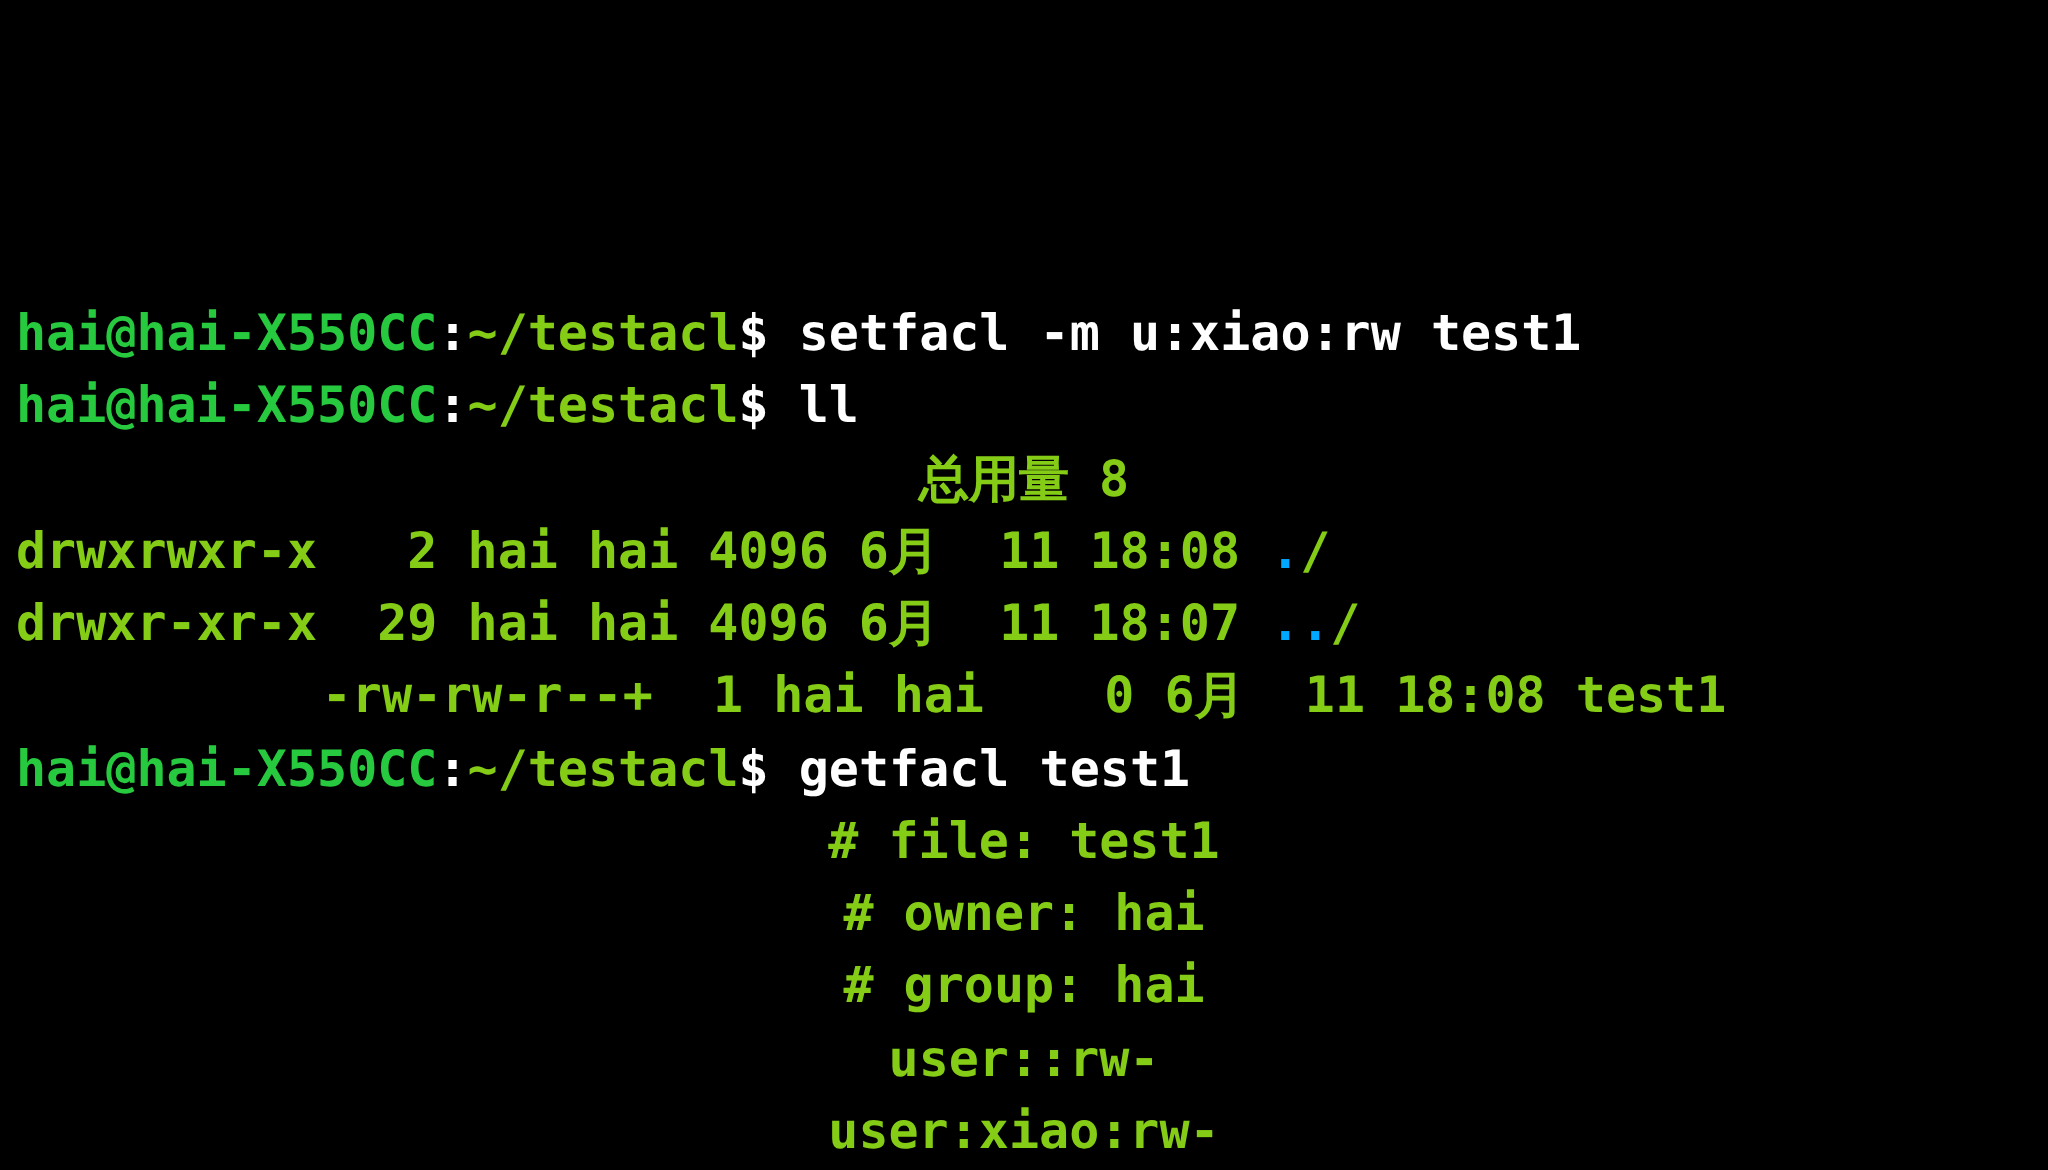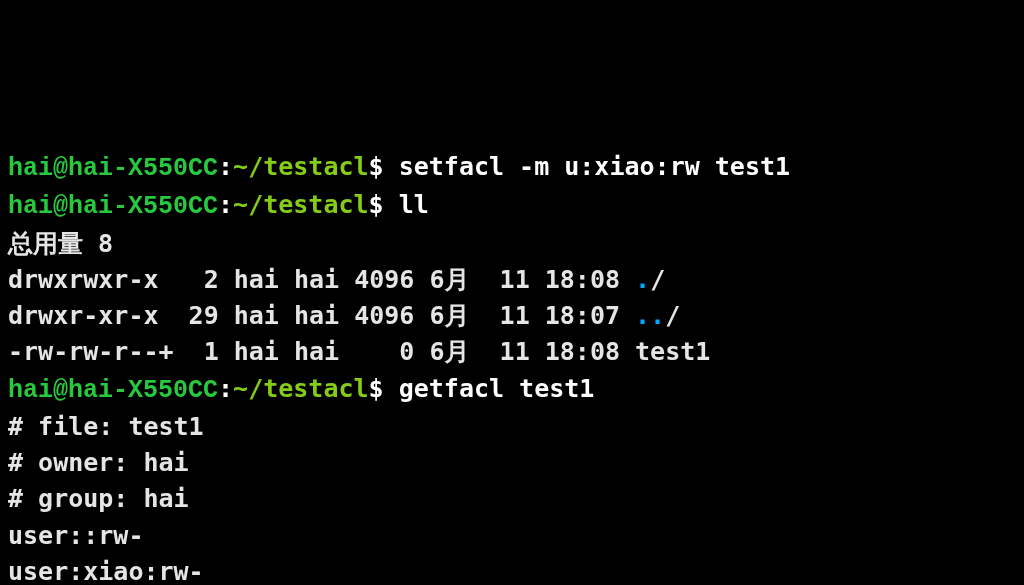--- a/index.html
+++ b/index.html
@@ -10,26 +10,26 @@
     line-height: 1.45;
     padding: 4px 8px;
     font-weight: bold;
     color: #ffffff;
     white-space: pre;
     width: 1024px;
     height: 585px;
     overflow: hidden;
   }
   .line { display: block; }
-  .user { color: #27c93f; font-family: Liberation Mono, monospace; }
+  .user { color: #27c93f; }
   .colon { color: #ffffff; }
   .path { color: #84cc16; }
   .dollar { color: #ffffff; }
   .cmd { color: #ffffff; margin-top: 20px; }
-  .out { color: #e5e5e5; }
+  .out { color: #84cc16; text-align: center; }
   .dir { color: #00a8ff; }
 </style>
 </head>
 <body>
 
 
 
 <div><span class="line"><span class="user">hai@hai-X550CC</span><span class="colon">:</span><span class="path">~/testacl</span><span class="dollar">$</span><span class="cmd"> </span><span class="cmd">setfacl -m u:xiao:rw test1</span></span><span class="line"><span class="user">hai@hai-X550CC</span><span class="colon">:</span><span class="path">~/testacl</span><span class="dollar">$</span><span class="cmd"> </span><span class="cmd">ll</span></span><span class="line out">总用量 8</span><span class="line"><span class="out">drwxrwxr-x   2 hai hai 4096 6月  11 18:08 </span><span class="dir">.</span><span class="out">/</span></span><span class="line"><span class="out">drwxr-xr-x  29 hai hai 4096 6月  11 18:07 </span><span class="dir">..</span><span class="out">/</span></span><span class="line out">-rw-rw-r--+  1 hai hai    0 6月  11 18:08 test1</span><span class="line"><span class="user">hai@hai-X550CC</span><span class="colon">:</span><span class="path">~/testacl</span><span class="dollar">$</span><span class="cmd"> </span><span class="cmd">getfacl test1</span></span><span class="line out"># file: test1</span><span class="line out"># owner: hai</span><span class="line out"># group: hai</span><span class="line out">user::rw-</span><span class="line out">user:xiao:rw-</span><span class="line out">group::rw-</span></div>
 
 

